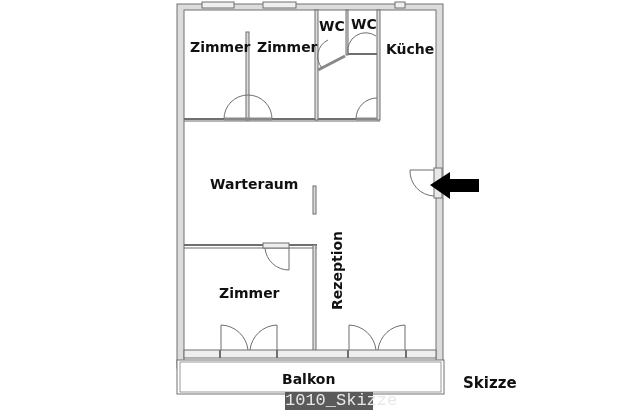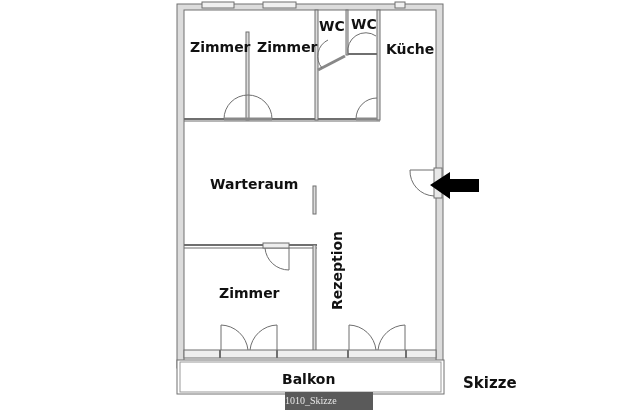--- a/index.html
+++ b/index.html
@@ -1,22 +1,22 @@
 <!DOCTYPE html>
 <html><head>
 <meta charset="utf-8">
 <style>
   html, body { margin:0; padding:0; background:#ffffff; }
   body { width:620px; height:410px; position:relative; overflow:hidden; font-family:"DejaVu Sans", sans-serif; }
   svg { position:absolute; left:0; top:0; }
   .room-label { font-family:"DejaVu Sans", sans-serif; font-weight:bold; fill:#111; }
   .caption {
     position:absolute; left:285px; top:392px; width:88px; height:18px;
-    background:#5a5a5a; color:#e8e8e8; font-size:10px; line-height:18px; text-align:left;
-    font-family:Liberation Serif, serif;
+    background:#5a5a5a; color:#e8e8e8; font-size:17px; line-height:18px; text-align:right;
+    font-family:Liberation Mono, monospace;
   }
   .skizze {
     position:absolute; left:450px; top:374px; font-size:15px; font-weight:bold; color:#111;
     font-family:"DejaVu Sans", sans-serif;
     margin-left:13px;
   }
 </style>
 </head>
 <body>
 

